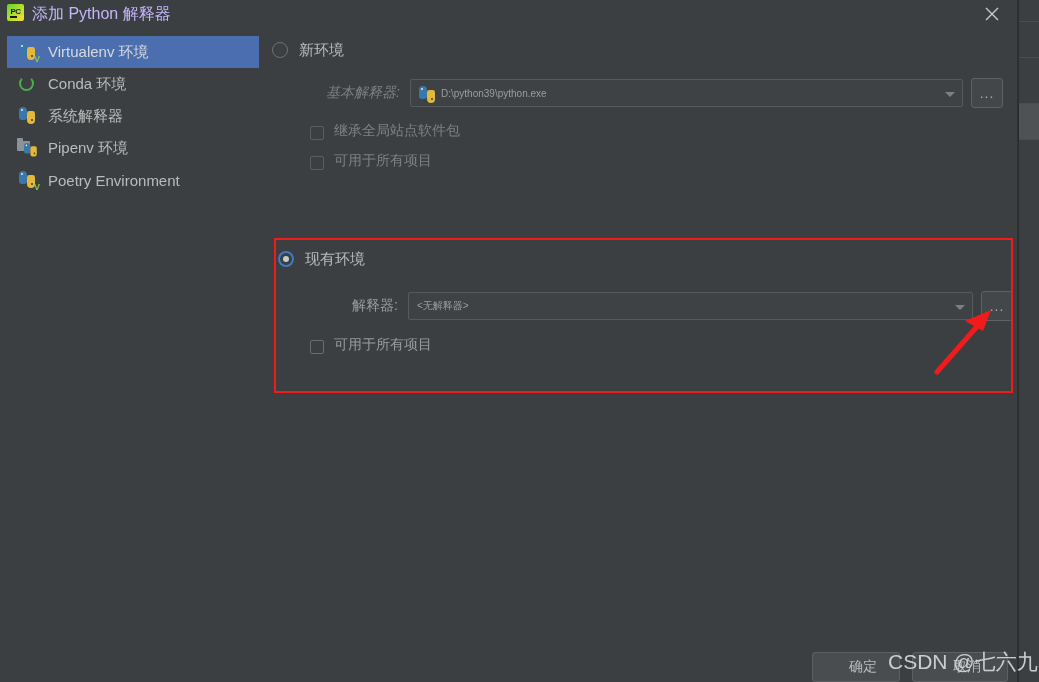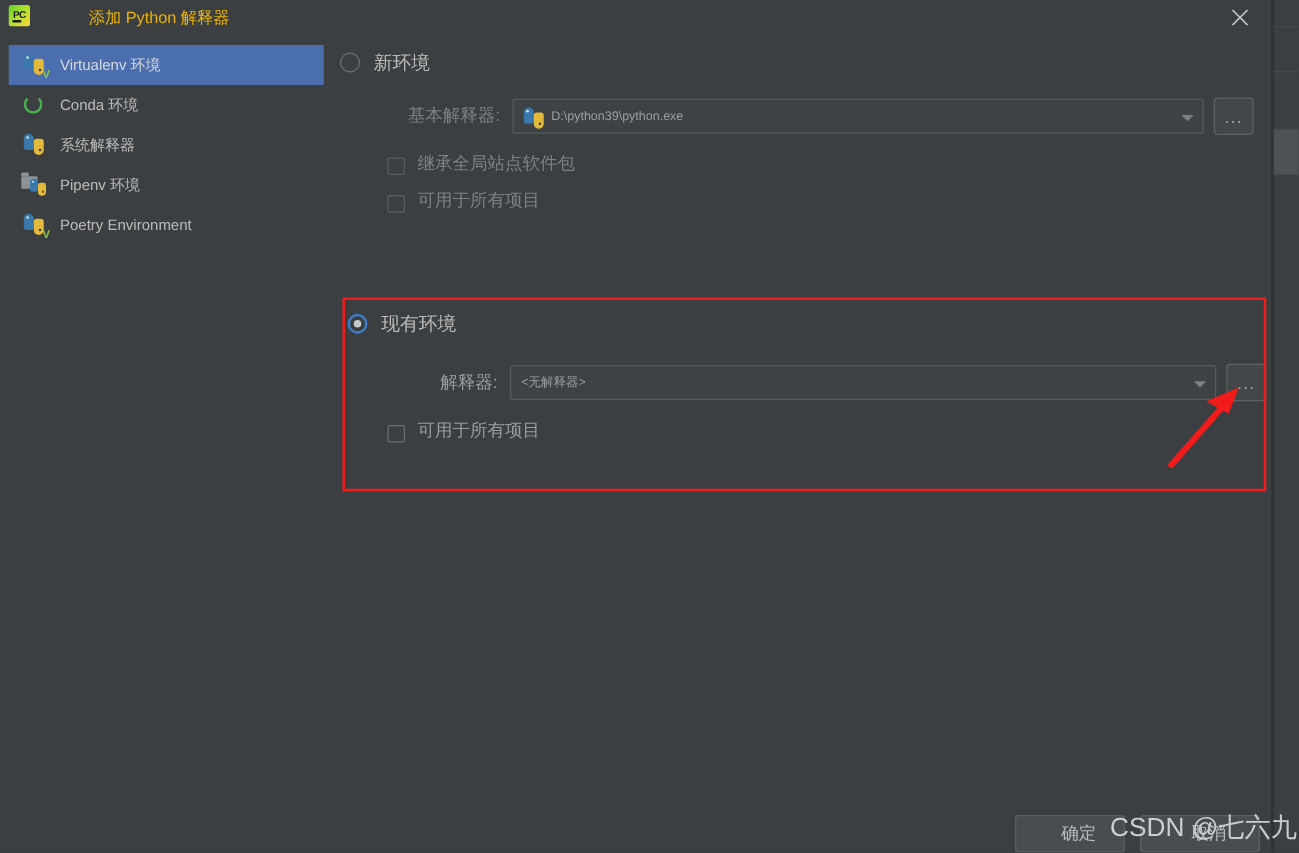--- a/index.html
+++ b/index.html
@@ -68,24 +68,23 @@
   }
   .app-icon .bar {
     position: absolute;
     left: 3px; bottom: 3px;
     width: 7px; height: 2px;
     background: #1c1c1c;
   }
   .title-text {
     position: absolute;
     left: 32px; top: 2px;
-    font-size: 13px;
-    color: #eab308;
+    font-size: 16px;
+    color: #c4b5fd;
     line-height: 24px;
-    margin-left: 39px;
   }
   .close-btn {
     position: absolute;
     right: 8px; top: 0px;
     width: 36px; height: 28px;
     cursor: default;
   }
   .close-btn svg { position: absolute; left: 11px; top: 7px; }
 
   
@@ -103,21 +102,21 @@
     cursor: default;
   }
   .side-item.selected { background: #4b6eaf; }
   .side-item .ico {
     width: 22px; height: 20px;
     position: relative;
     margin-right: 9px;
     flex: 0 0 auto;
   }
   .side-item .lbl {
-    font-size: 12px;
+    font-size: 15px;
     color: #bbbbbb;
   }
   .side-item.selected .lbl { color: #d6d9dc; }
 
   
   .py { position: absolute; left: 2px; top: 1px; width: 17px; height: 17px; }
   .py .b {
     position: absolute; width: 8px; height: 13px; border-radius: 3px;
   }
   .py .blue  { background:#3a77ab; left:0px;  top:0px;  border-top-left-radius:5px; border-top-right-radius:5px;}
@@ -368,21 +367,21 @@
 
     <div class="panel">
 
       <div class="radio-row">
         <span class="radio"></span>
         <span class="radio-label">新环境</span>
       </div>
 
 
       <div class="field-row" style="margin-top:14px;">
-        <span class="field-label dim" style="width:128px;">基本解释器:</span>
+        <span class="field-label dim" style="width:128px;font-style:italic;">基本解释器:</span>
         <span class="combo" style="width:553px;margin-left:10px;">
           <span class="pyico">
             <span class="py" style="left:0;top:0;">
                 <span class="b blue"></span>
                 <span class="b yellow"></span>
                 <span class="dot1"></span>
                 <span class="dot2"></span>
               </span>
           </span>
           <span>D:\python39\python.exe</span>

